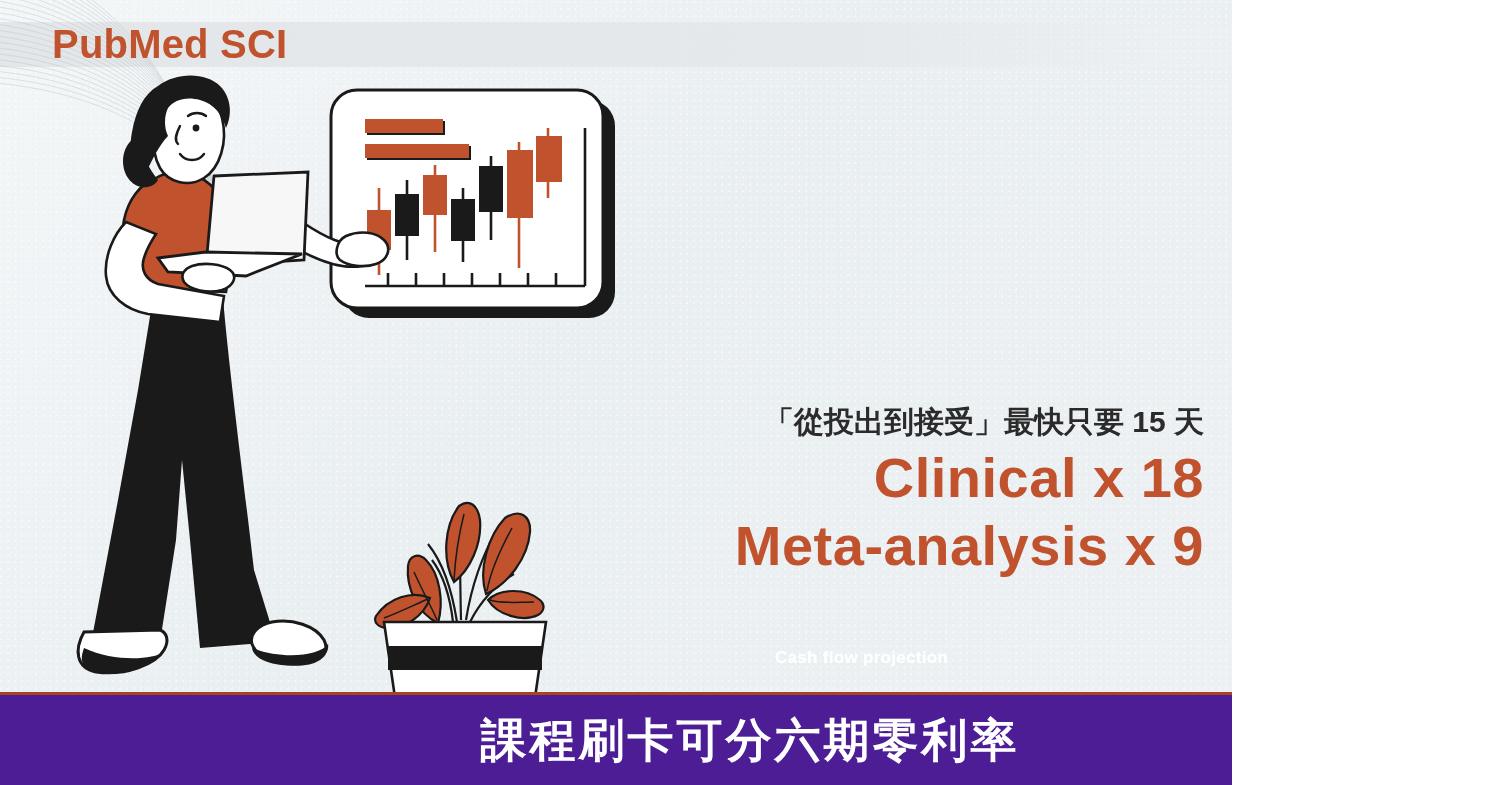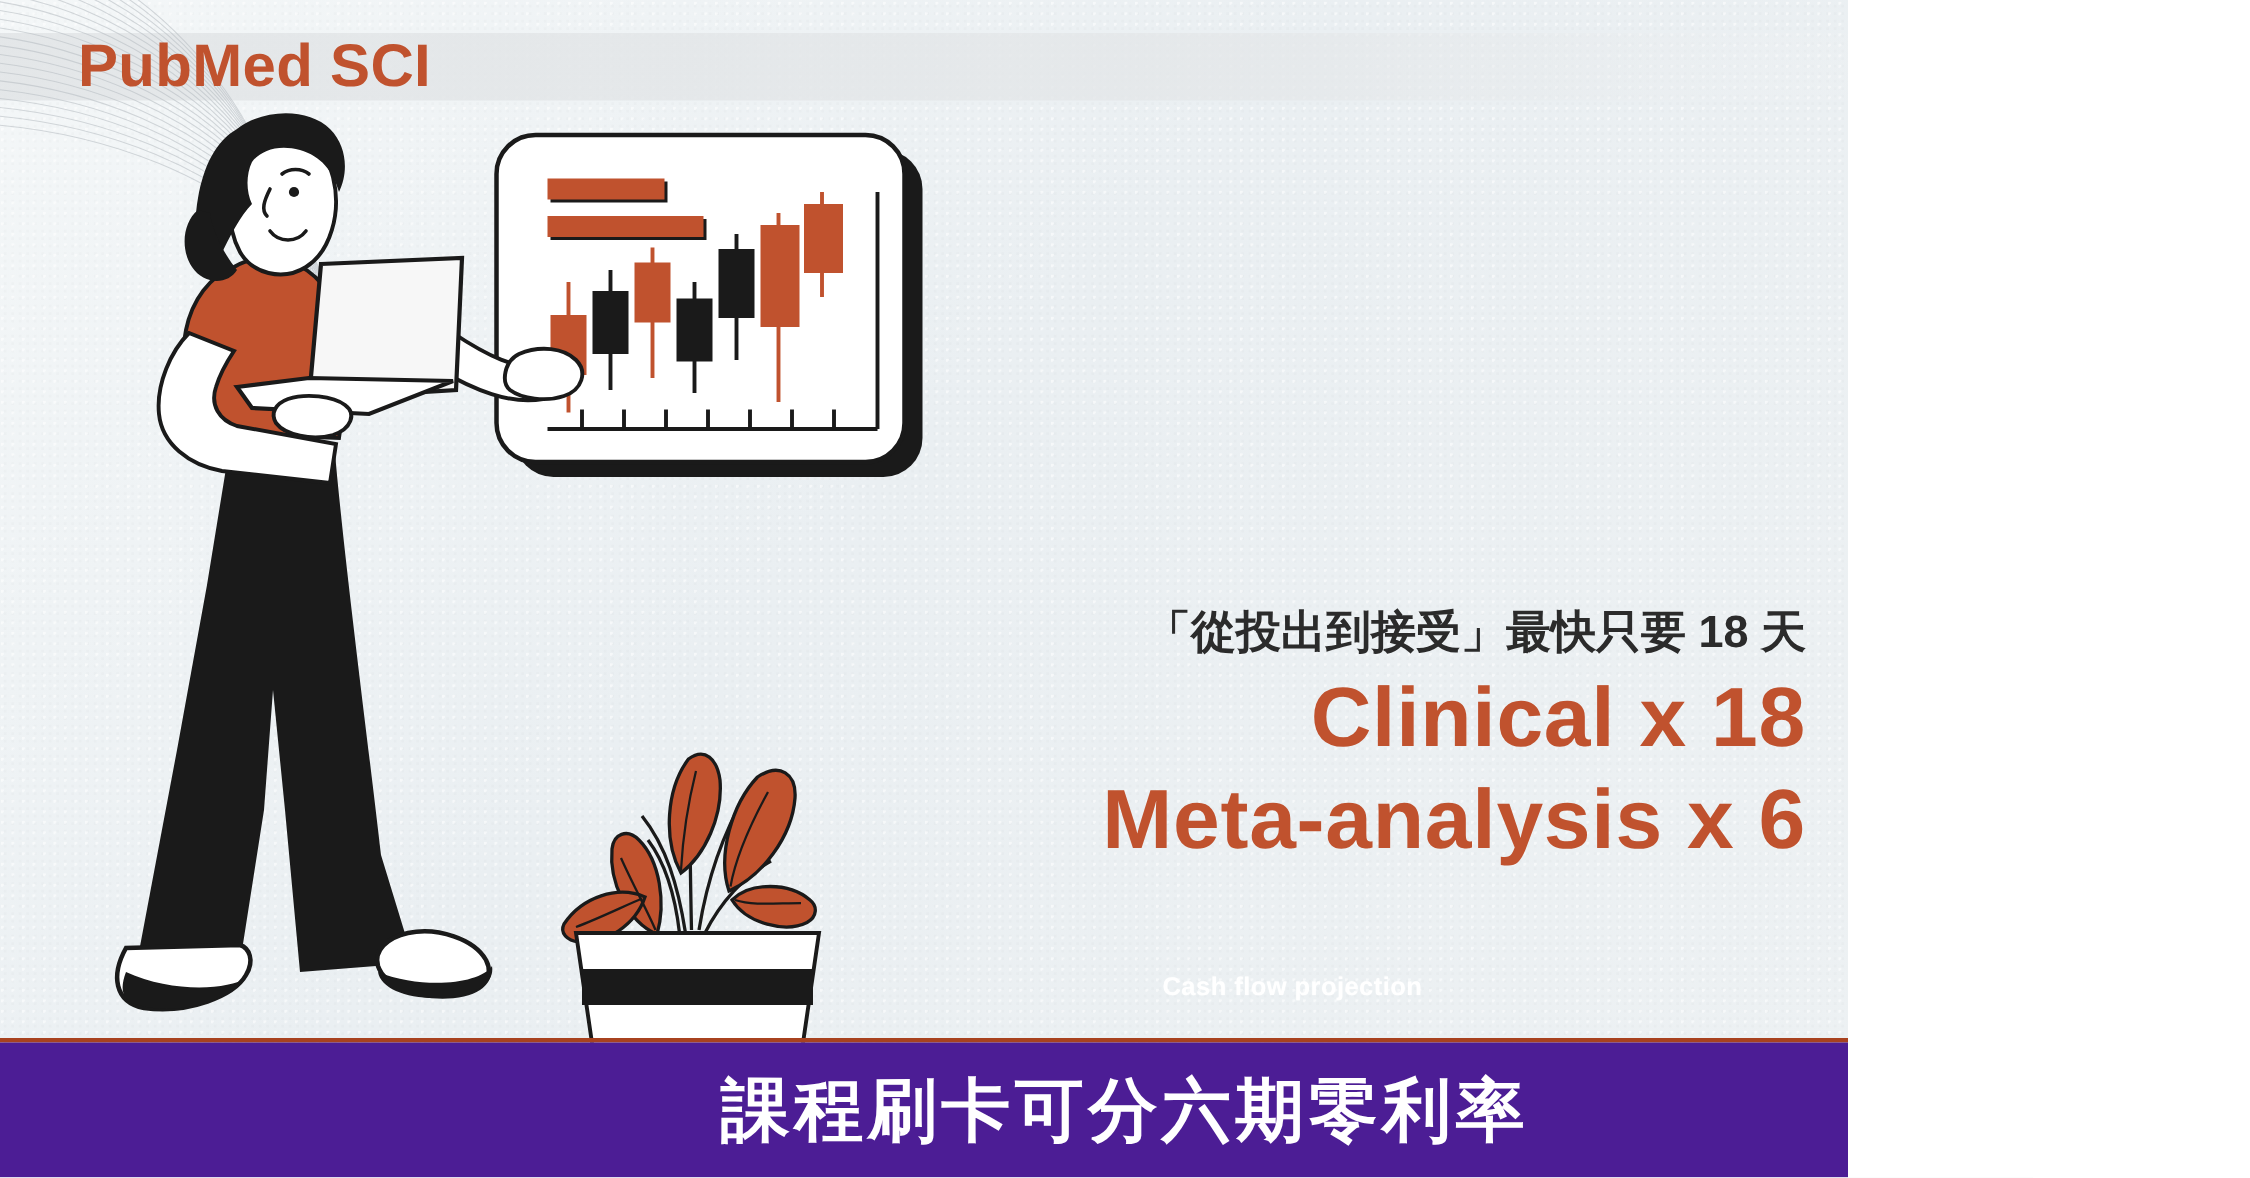--- a/index.html
+++ b/index.html
@@ -298,23 +298,23 @@
       </g>
 
       <path d="M344,552 L506,552 L490,662 L360,662 Z" fill="#ffffff" stroke="#1a1a1a" stroke-width="2.6"></path>
       <rect x="348" y="576" width="154" height="24" fill="#1a1a1a"></rect>
       <path d="M347,576 L503,576 L500,600 L350,600 Z" fill="#1a1a1a"></path>
     </g>
   </svg>
 
 
   <div class="stats">
-    <div class="s-note">「從投出到接受」最快只要 18 天</div>
+    <div class="s-note">「從投出到接受」最快只要 15 天</div>
     <div class="s-line">Clinical x 18</div>
-    <div class="s-line">Meta-analysis x 6</div>
+    <div class="s-line">Meta-analysis x 9</div>
   </div>
 
   <div class="ghost-caption">Cash flow projection</div>
 
   <div class="banner-strip"></div>
   <div class="banner">
     <div class="banner-text">課程刷卡可分六期零利率</div>
   </div>
 
 </div>

